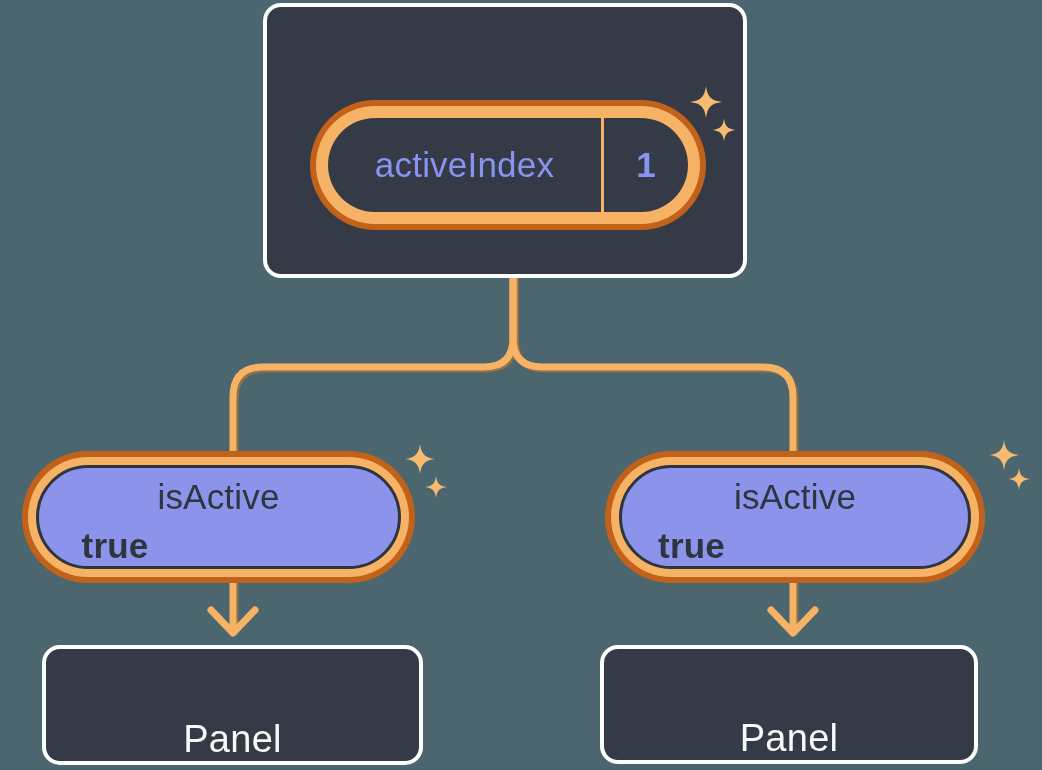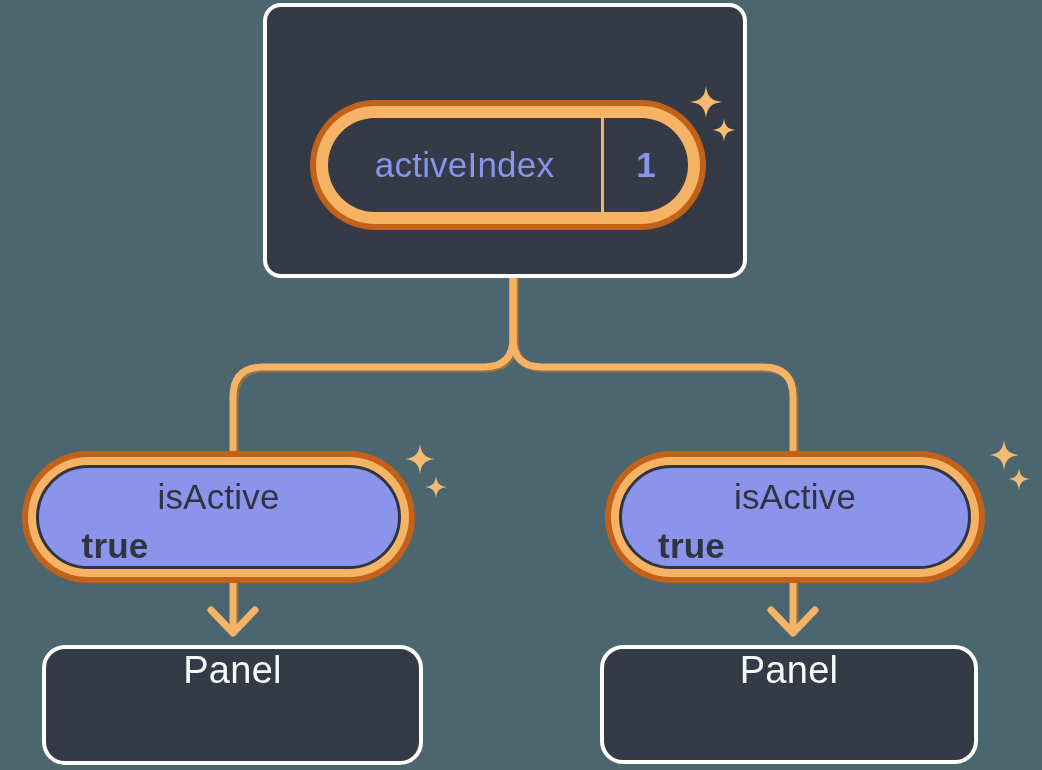--- a/index.html
+++ b/index.html
@@ -42,21 +42,21 @@
   }
   .card-title{
     text-align:center;
     color:var(--text-light);
     font-size:38px;
     font-weight:500;
     letter-spacing:.3px;
   }
   .root-card{left:263px;top:3px;width:484px;height:275px;}
   .root-card .card-title{margin-top:26px;}
-  .panel-card{display:flex;align-items:flex-start;justify-content:center;border-radius:23px;}
+  .panel-card{display:flex;align-items:flex-end;justify-content:center;}
   .panel-left{left:42px;top:645px;width:381px;height:120px;}
   .panel-right{left:600px;top:645px;width:378px;height:119px;}
 
   
   .pill{
     position:absolute;
     background:var(--orange-dark);
     border-radius:999px;
     padding:6px;
     z-index:2;

